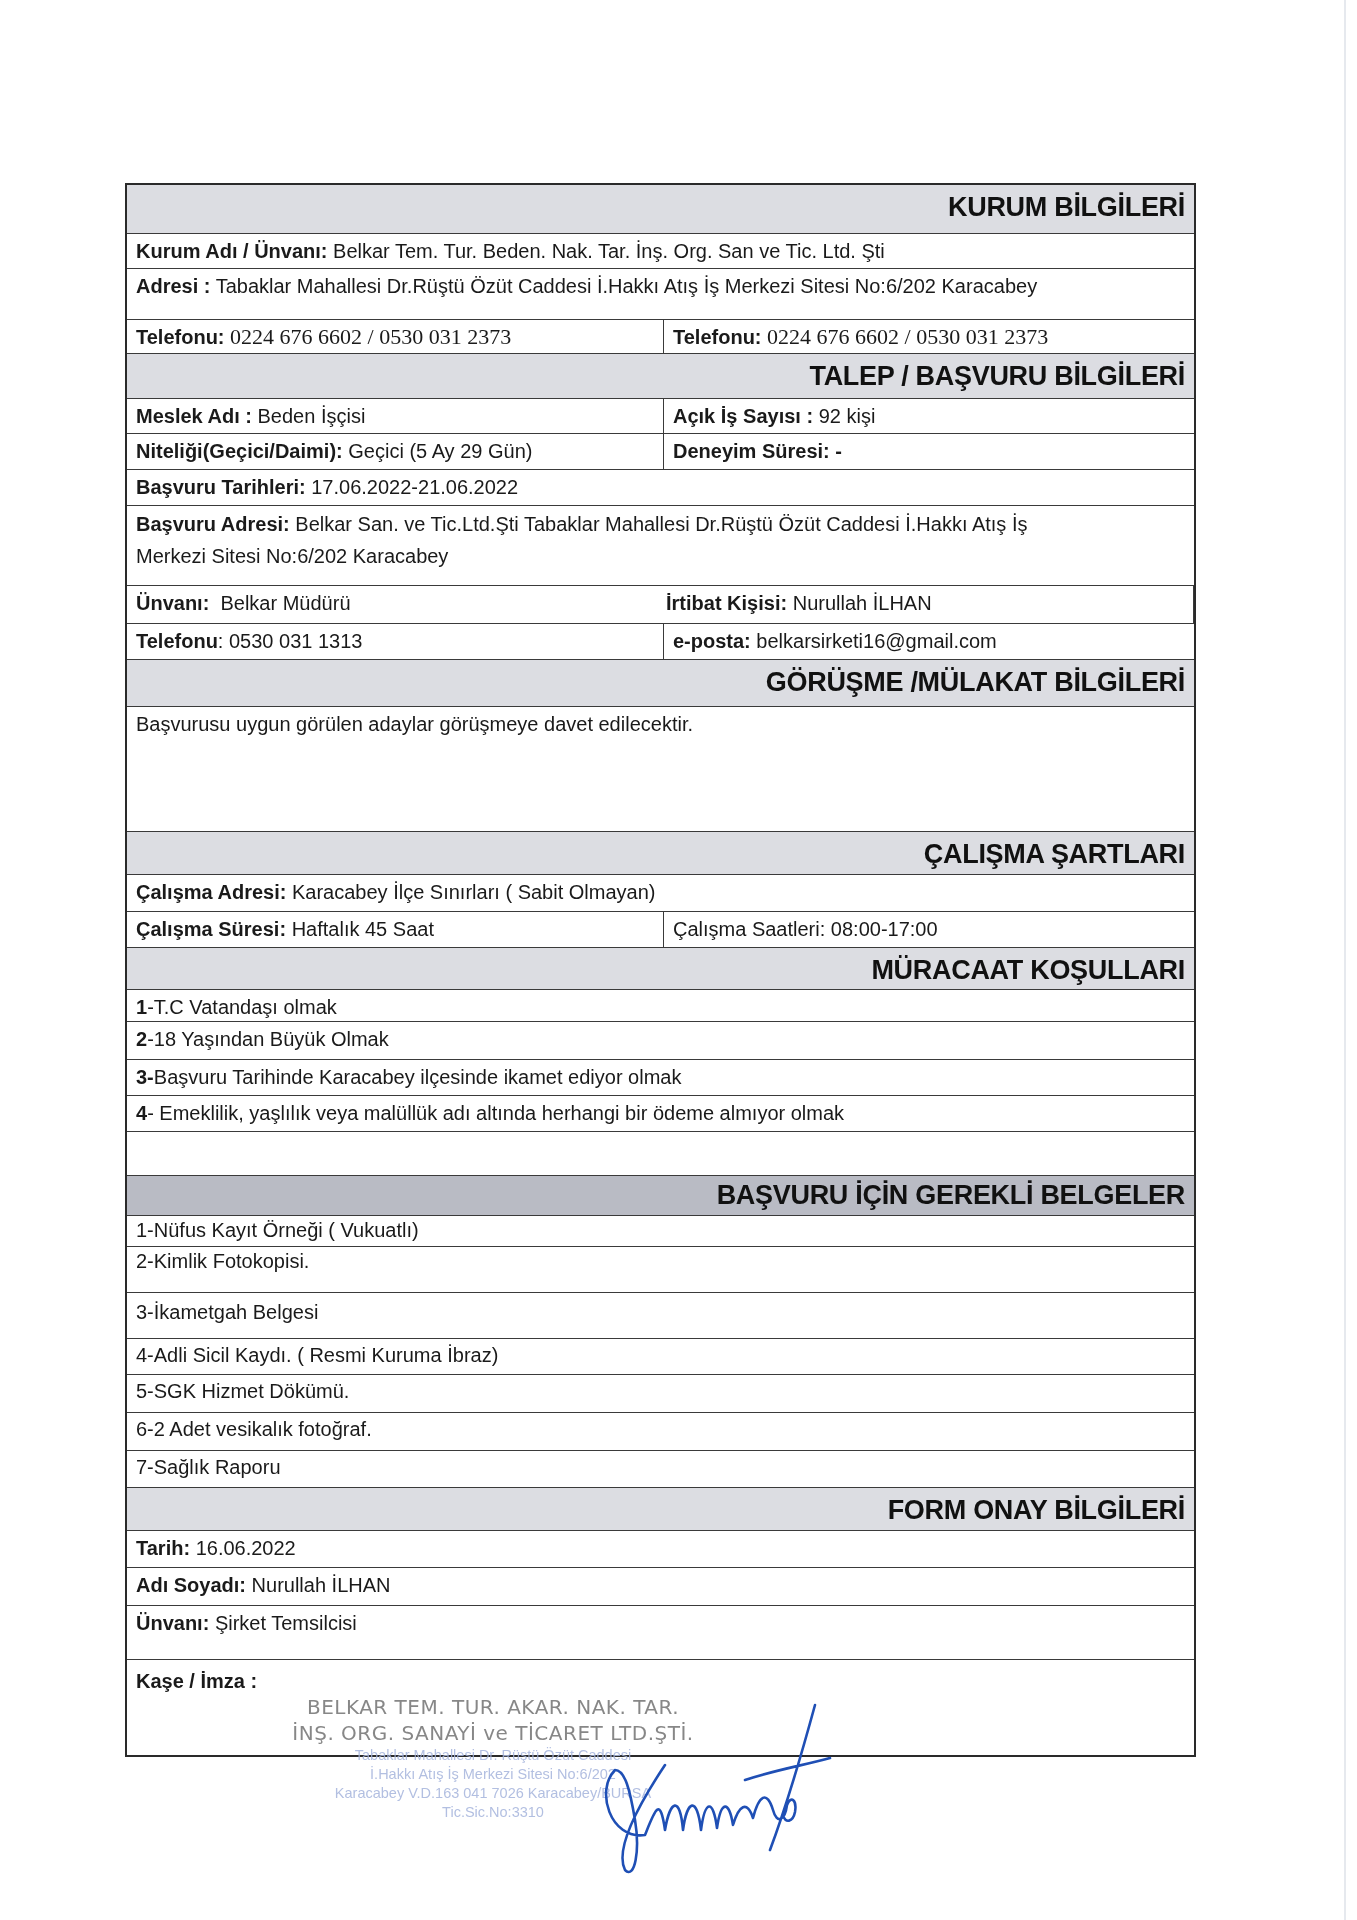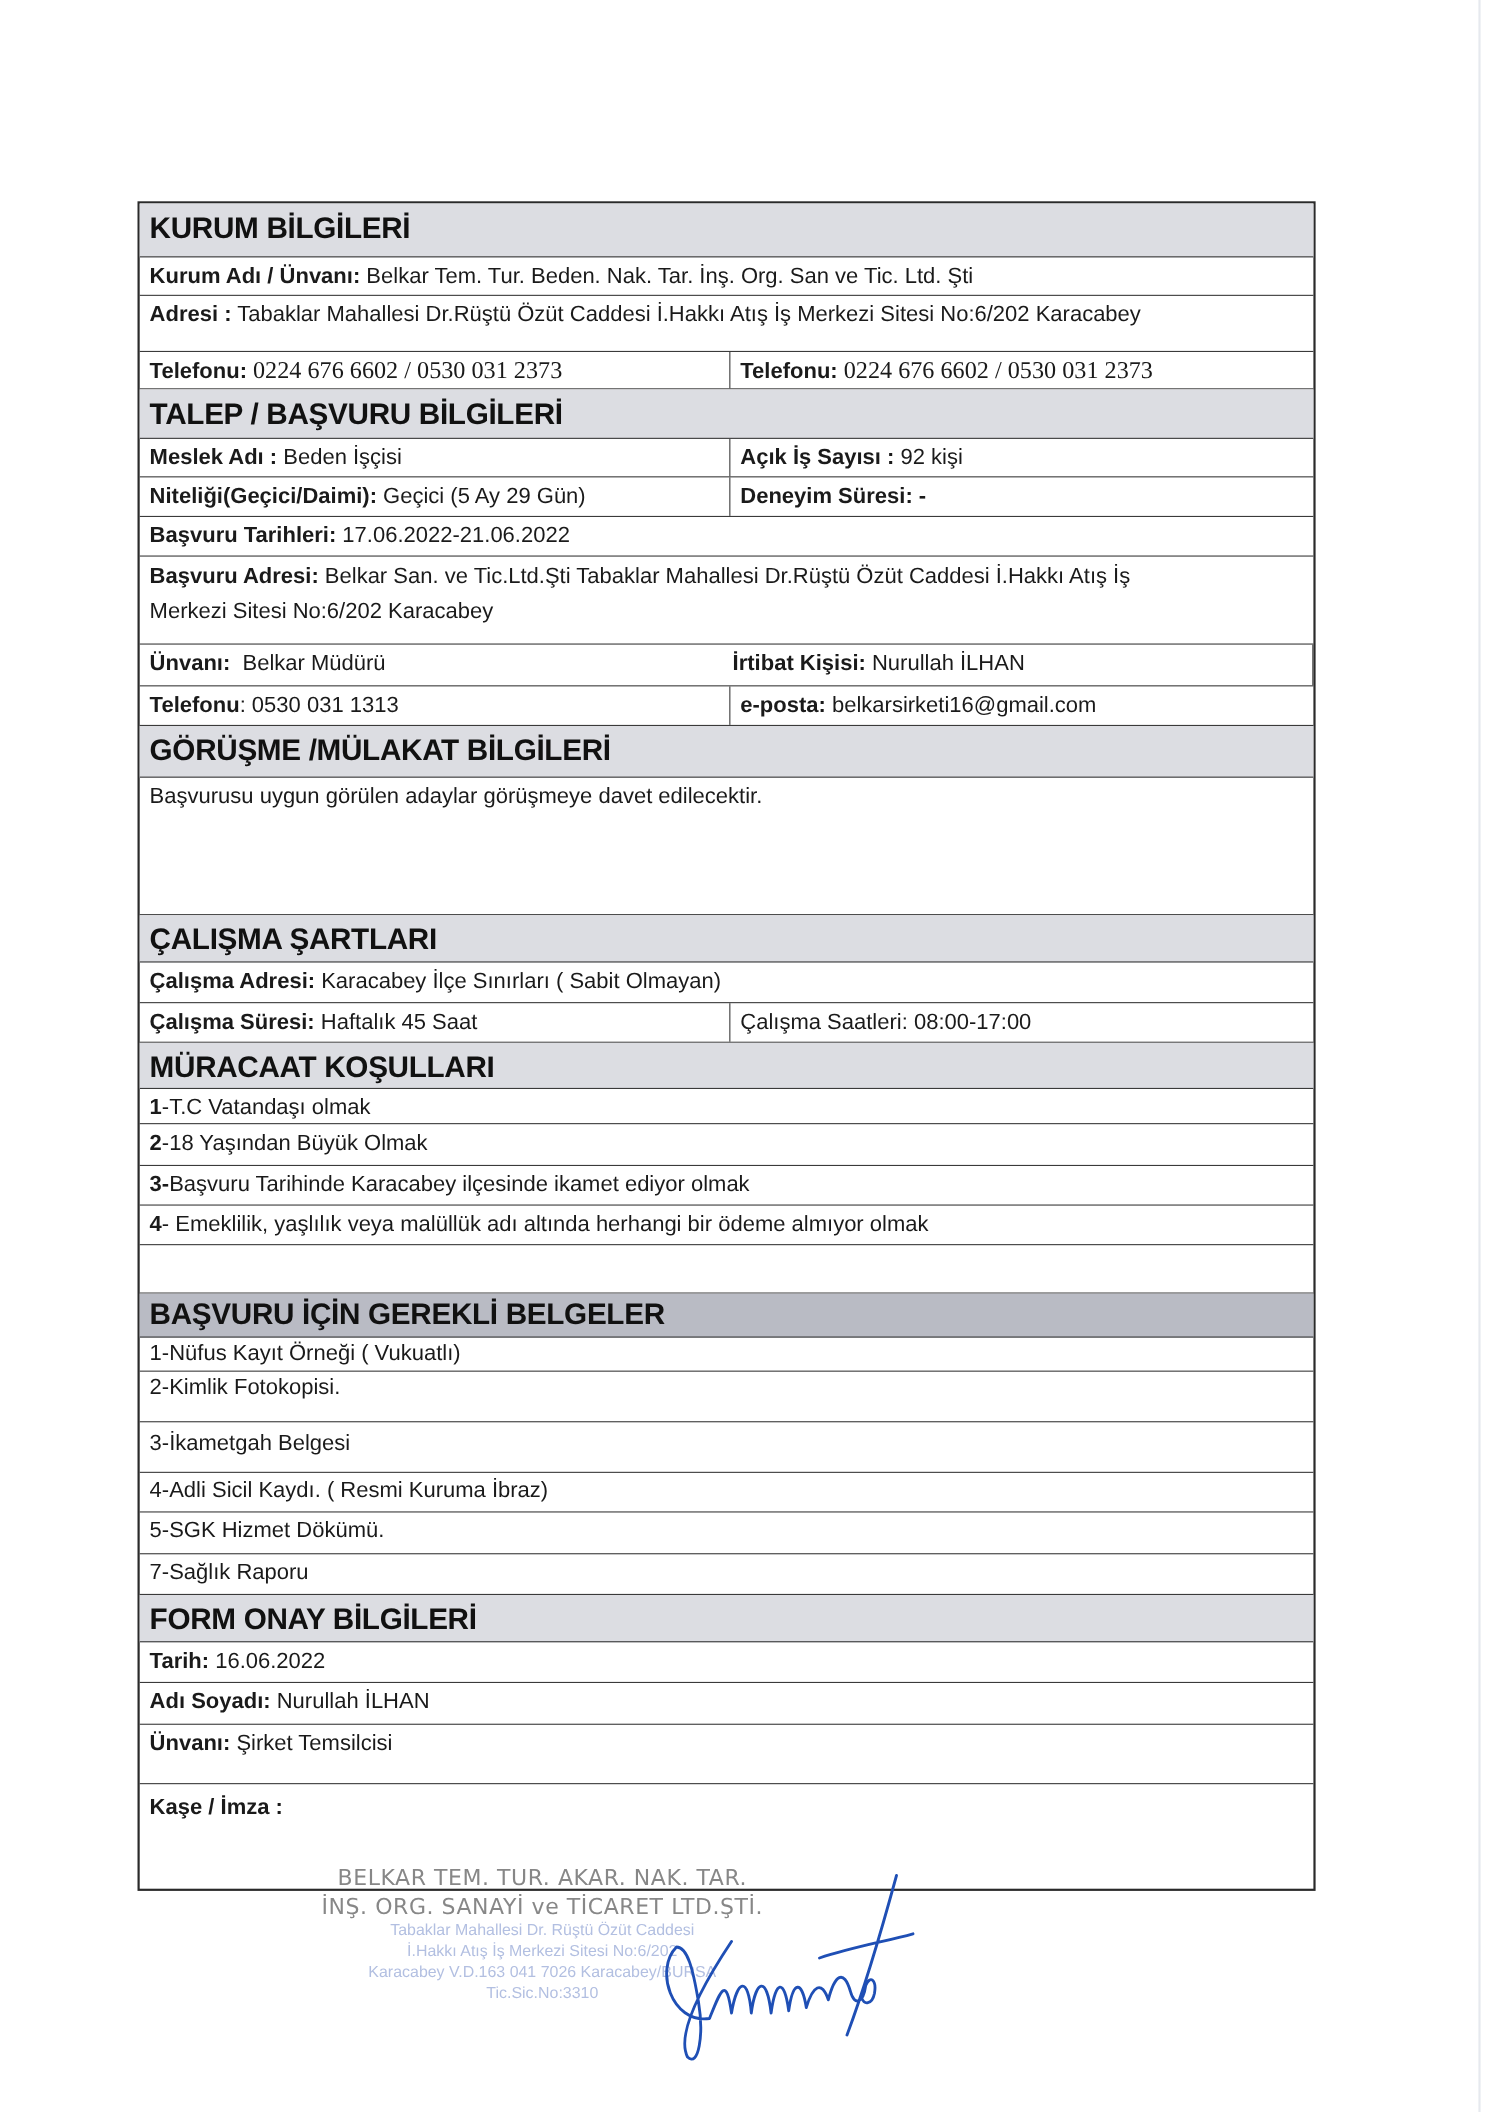--- a/index.html
+++ b/index.html
@@ -8,21 +8,21 @@
     font-family:"Liberation Sans", "DejaVu Sans", sans-serif; color:#1a1a1a;
   }
   .page-edge { position:absolute; left:1344px; top:0; width:2px; height:1920px; background:#e6e9ee; }
   .form { position:absolute; left:125px; top:183px; width:1071px; border:2px solid #2a2a2a; box-sizing:border-box; }
   .row { position:relative; display:flex; border-bottom:1.5px solid #3a3a3a; box-sizing:border-box; }
   .row:last-child { border-bottom:none; }
   .cell { box-sizing:border-box; padding:4px 9px 0 9px; font-size:20px; line-height:26px; }
   .cell.half-l { width:537px; border-right:1.5px solid #3a3a3a; }
   .cell.half-r { flex:1; }
   .cell.full { flex:1; }
-  .sect { background:#dcdde2; }
+  .sect { background:#dcdde2;text-align:right; }
   .sect.dark { background:#b9bbc4; }
   .sect .cell { font-size:27px; font-weight:bold; line-height:32px; padding-top:6px; color:#111; letter-spacing:-0.3px; }
   .lbl { font-weight:bold; }
   .serif { font-family:"Liberation Serif", "DejaVu Serif", serif; font-size:22px; }
   .stamp { position:absolute; left:288px; top:1694px; width:410px; color:#8ea2d6; text-align:center; opacity:0.85; }
   .stamp .l1, .stamp .l2 { font-family:"DejaVu Sans", sans-serif; font-size:20px; font-weight:normal; letter-spacing:0.5px; line-height:26px; color:#737373; }
   .stamp .l3, .stamp .l4, .stamp .l5, .stamp .l6 { font-size:14.5px; line-height:19px; color:#a5b4dc; }
   .signature { position:absolute; left:515px; top:1700px; width:330px; height:180px; }
 </style>
 </head>
@@ -120,20 +120,23 @@
   </div>
   <div class="row" style="height:46px">
     <div class="cell full" style="padding-top:6px">3-İkametgah Belgesi</div>
   </div>
   <div class="row" style="height:36px">
     <div class="cell full" style="padding-top:3px">4-Adli Sicil Kaydı. ( Resmi Kuruma İbraz)</div>
   </div>
   <div class="row" style="height:38px">
     <div class="cell full" style="padding-top:3px">5-SGK Hizmet Dökümü.</div>
   </div>
+  <div class="row" style="height:38px">
+    <div class="cell full" style="padding-top:3px">6-2 Adet vesikalık fotoğraf.</div>
+  </div>
   <div class="row" style="height:37px">
     <div class="cell full" style="padding-top:3px">7-Sağlık Raporu</div>
   </div>
 
   <div class="row sect" style="height:43px">
     <div class="cell full">FORM ONAY BİLGİLERİ</div>
   </div>
   <div class="row" style="height:37px">
     <div class="cell full"><span class="lbl">Tarih:</span><span> 16.06.2022</span></div>
   </div>

